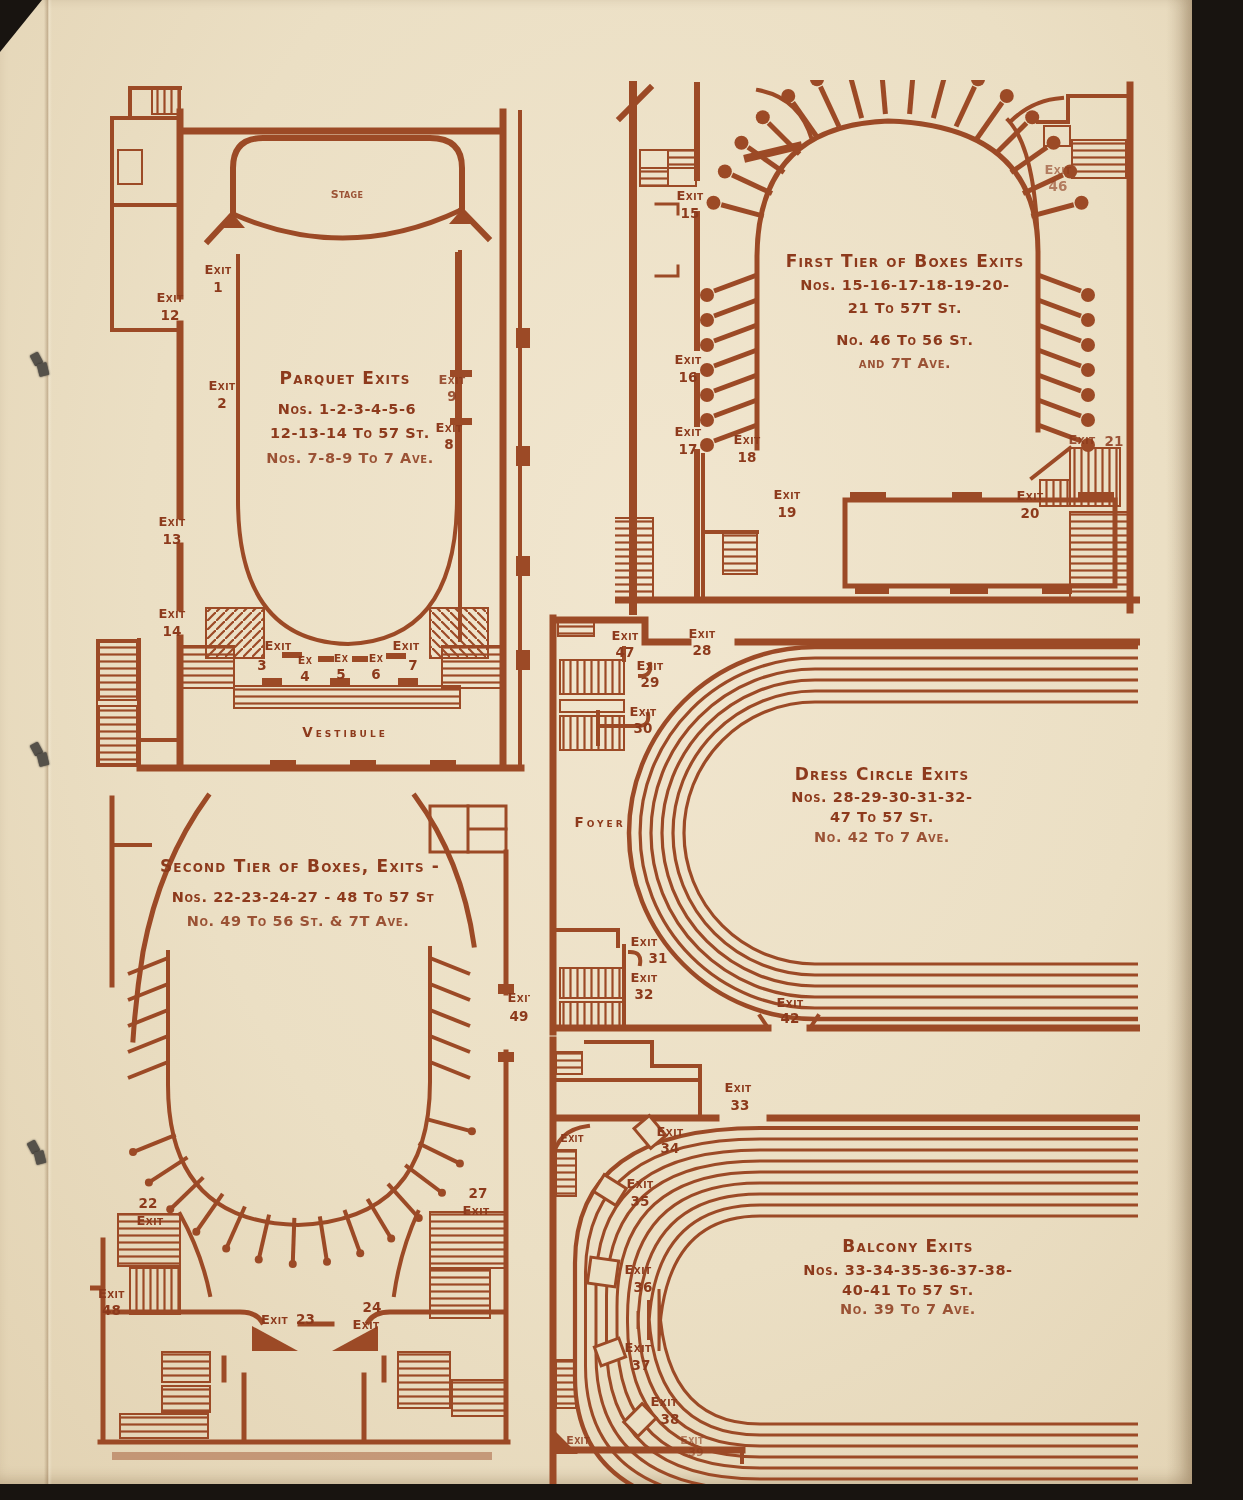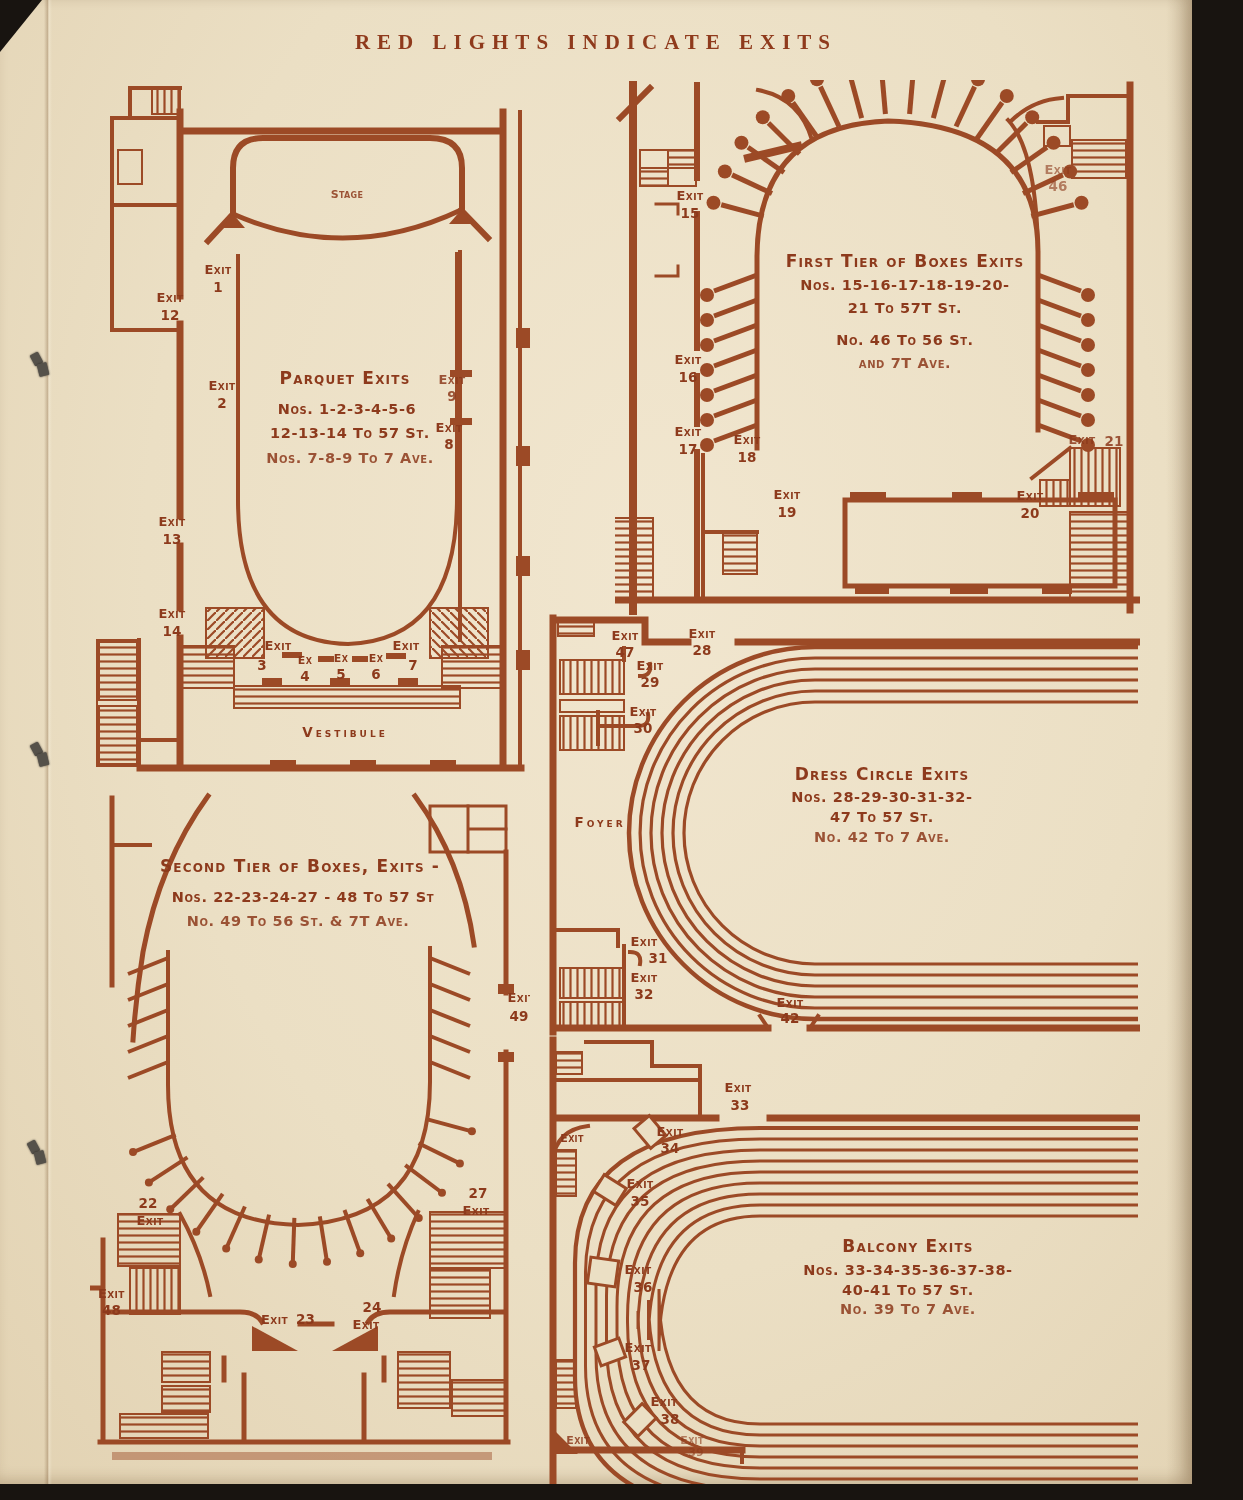--- a/index.html
+++ b/index.html
@@ -69,21 +69,20 @@
 </head>
 <body>
 
 <div class="page">
   <div class="crease"></div>
   <div class="staple" style="left:30px;top:352px;"></div>
   <div class="staple" style="left:30px;top:742px;"></div>
   <div class="staple" style="left:27px;top:1140px;"></div>
   <div class="shade-right"></div>
 
-  <div class="title">RED LIGHTS INDICATE EXITS</div>
 
   <svg width="0" height="0" style="position:absolute" aria-hidden="true">
     <defs>
       <pattern id="hatchH" width="7" height="7" patternUnits="userSpaceOnUse">
         <path d="M0 3.5 H7" stroke="#9c4a26" stroke-width="2.2"></path>
       </pattern>
       <pattern id="hatchV" width="7" height="7" patternUnits="userSpaceOnUse">
         <path d="M3.5 0 V7" stroke="#9c4a26" stroke-width="2.2"></path>
       </pattern>
       <pattern id="hatchD" width="9" height="9" patternUnits="userSpaceOnUse">

